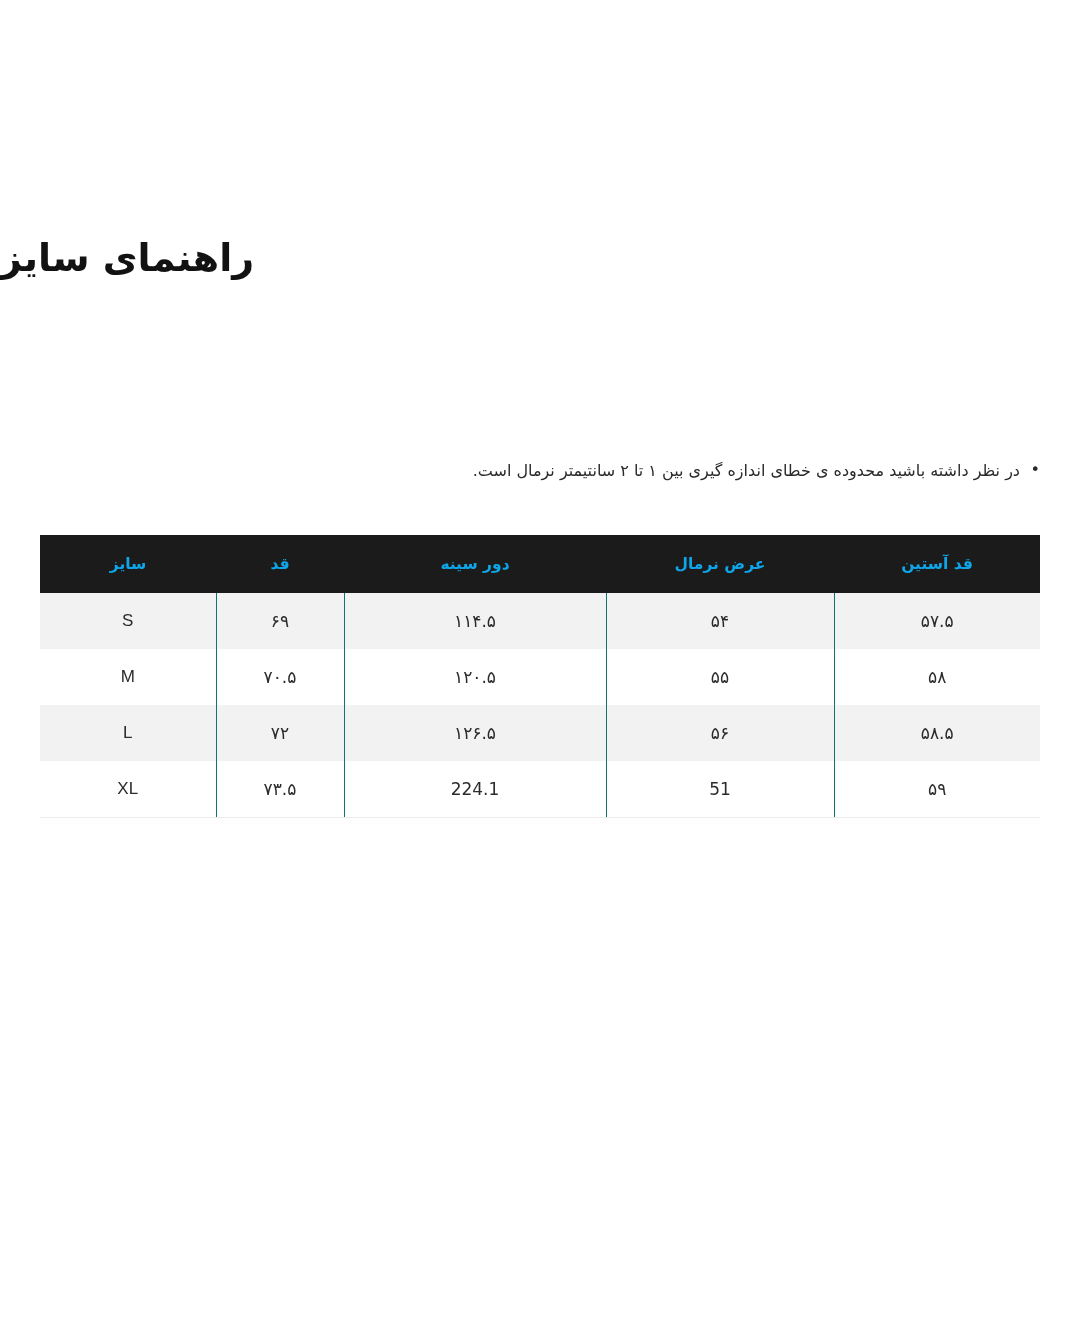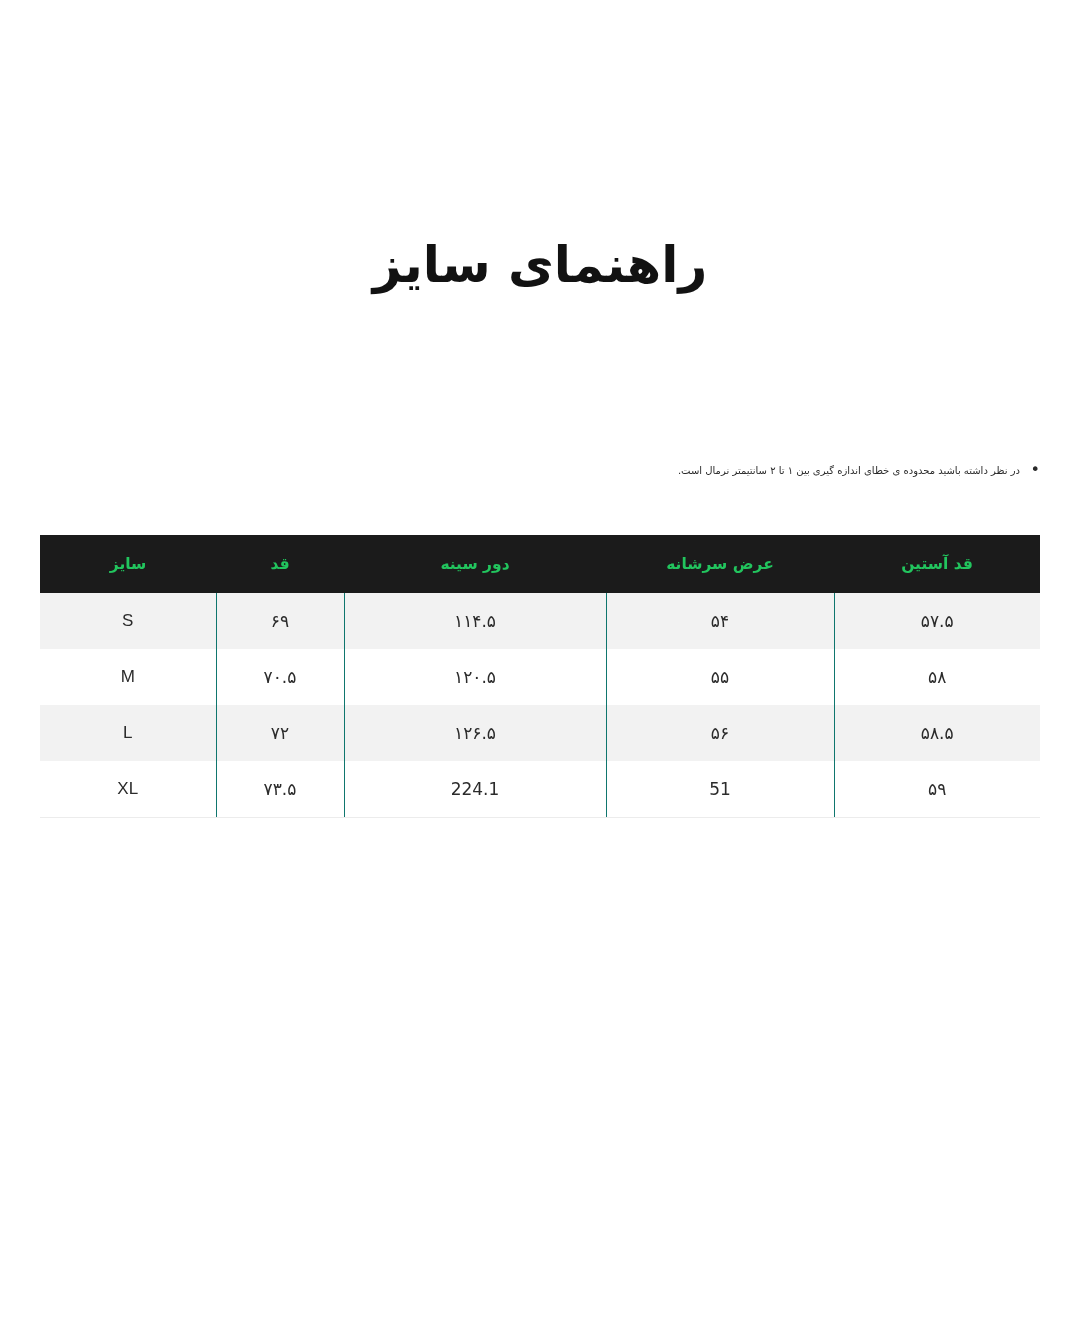--- a/index.html
+++ b/index.html
@@ -18,35 +18,35 @@
     position: relative;
     width: 1080px;
     height: 1339px;
     box-sizing: border-box;
   }
   .title {
     position: absolute;
     top: 236px;
     left: 0;
     width: 1080px;
-    text-align: center;
-    font-size: 50px;
+    text-align: left;
+    font-size: 38px;
     font-weight: 700;
     letter-spacing: 0px;
     color: #121212;
     direction: rtl;
   }
   .notes {
     position: absolute;
     top: 458px;
     right: 40px;
     width: 1000px;
     direction: rtl;
     text-align: right;
-    font-size: 10px;
+    font-size: 16px;
     line-height: 26px;
     color: #2a2a2a;
   }
   .notes ul {
     list-style: none;
     margin: 0;
     padding: 0;
   }
   .notes li {
     position: relative;
@@ -68,21 +68,21 @@
     width: 1000px;
   }
   table.size-table {
     border-collapse: collapse;
     width: 1000px;
     table-layout: fixed;
     direction: rtl;
   }
   table.size-table thead th {
     background: #1b1b1b;
-    color: #22c55e;
+    color: #0ea5e9;
     font-size: 15.5px;
     font-weight: 700;
     height: 56px;
     text-align: center;
     vertical-align: middle;
     border: none;
   }
   table.size-table tbody td {
     height: 54px;
     text-align: center;
@@ -134,21 +134,21 @@
       <colgroup>
         <col class="c-sleeve">
         <col class="c-shoulder">
         <col class="c-chest">
         <col class="c-length">
         <col class="c-size">
       </colgroup>
       <thead>
         <tr>
           <th>قد آستین</th>
-          <th>عرض سرشانه</th>
+          <th>عرض نرمال</th>
           <th>دور سینه</th>
           <th>قد</th>
           <th>سایز</th>
         </tr>
       </thead>
       <tbody>
         <tr class="alt">
           <td class="first-col">۵۷.۵</td>
           <td>۵۴</td>
           <td>۱۱۴.۵</td>

